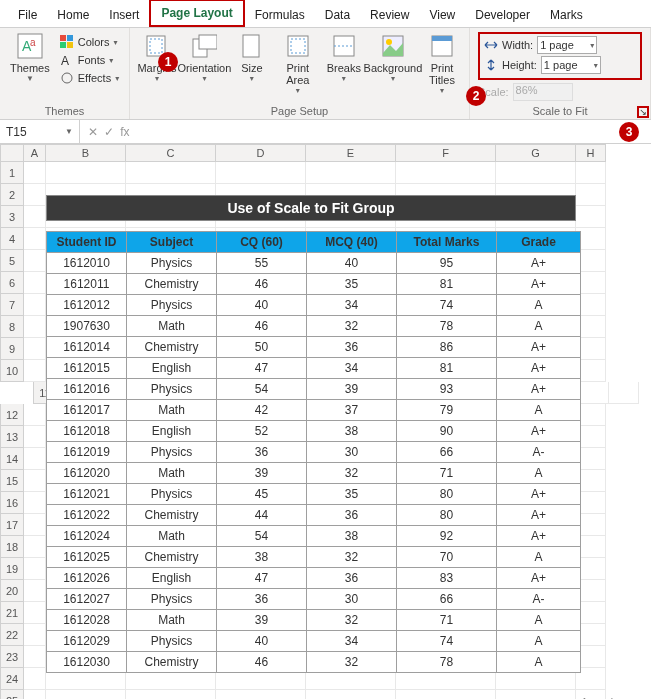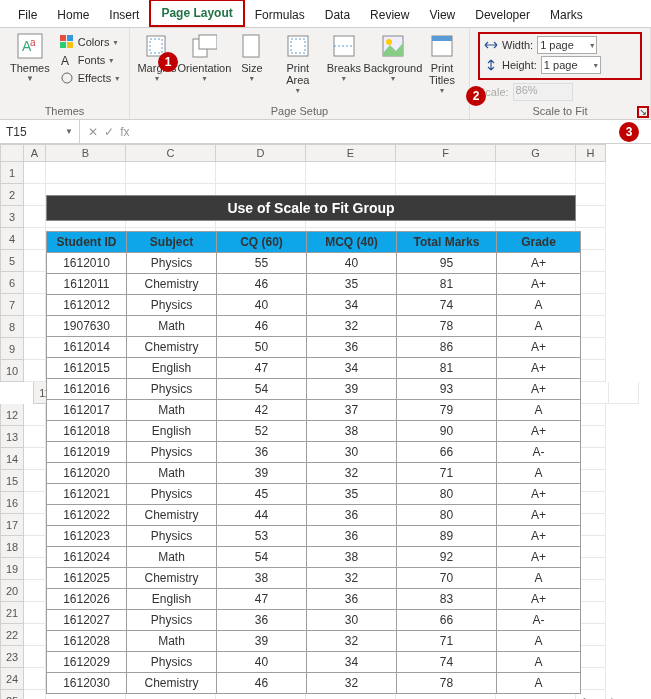--- a/index.html
+++ b/index.html
@@ -655,28 +655,20 @@
           </tr>
           <tr>
             <td class="col-B">1612022</td>
             <td class="col-C">Chemistry</td>
             <td class="col-D">44</td>
             <td class="col-E">36</td>
             <td class="col-F">80</td>
             <td class="col-G">A+</td>
           </tr>
           <tr>
-            <td class="col-B">1612023</td>
-            <td class="col-C">Physics</td>
-            <td class="col-D">53</td>
-            <td class="col-E">36</td>
-            <td class="col-F">89</td>
-            <td class="col-G">A+</td>
-          </tr>
-          <tr>
             <td class="col-B">1612024</td>
             <td class="col-C">Math</td>
             <td class="col-D">54</td>
             <td class="col-E">38</td>
             <td class="col-F">92</td>
             <td class="col-G">A+</td>
           </tr>
           <tr>
             <td class="col-B">1612025</td>
             <td class="col-C">Chemistry</td>

